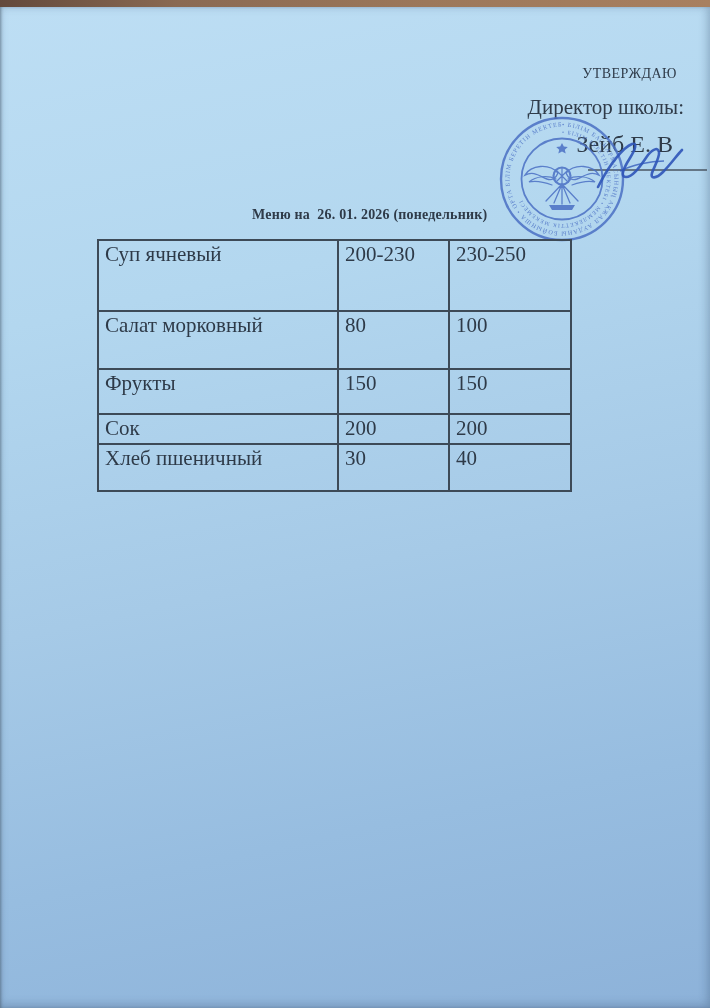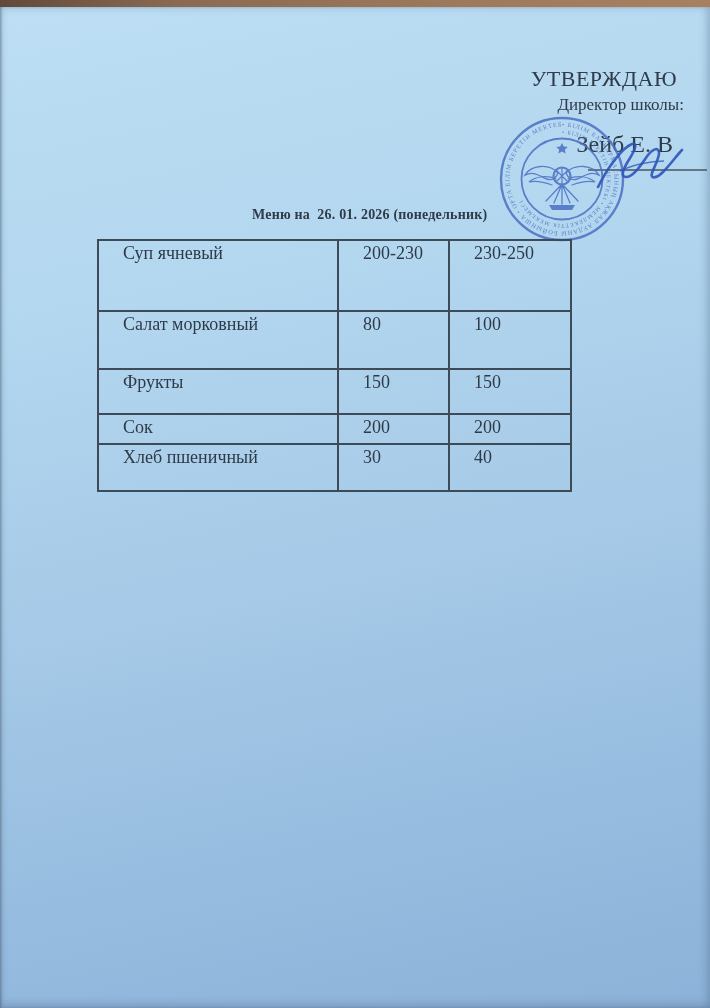--- a/index.html
+++ b/index.html
@@ -9,35 +9,35 @@
     font-family:"Liberation Serif","DejaVu Serif",serif;
   }
   .paper{
     position:absolute;left:0;top:7px;width:710px;height:1001px;
     background:linear-gradient(168deg,#bddef4 0%,#b3d7ef 28%,#a6cae7 55%,#97bde0 78%,#8db2d9 100%);
     box-shadow:inset 2px 0 3px -1px rgba(70,85,100,.55),
                inset -3px 0 8px rgba(55,80,110,.22),
                inset 0 -4px 10px rgba(55,80,110,.18);
   }
   .txt{position:absolute;color:#2f3b49;}
-  .approve{right:33px;top:59px;font-size:22px;letter-spacing:.5px;}
-  .director{right:26px;top:88px;font-size:17px;margin-left:24px;}
+  .approve{right:33px;top:59px;font-size:14px;letter-spacing:.5px;}
+  .director{right:26px;top:88px;font-size:21px;margin-left:24px;}
   .dname{right:37px;top:124px;font-size:24px;text-align:right;}
   .sigline{position:absolute;left:588px;top:162px;width:119px;height:2px;background:#4a5663;opacity:.75;}
   .title{left:252px;top:200px;font-size:14px;font-weight:bold;white-space:pre;letter-spacing:.2px;}
   .stamp{position:absolute;left:498px;top:108px;width:128px;height:128px;opacity:.85;filter:blur(.2px);}
   .signature{position:absolute;left:580px;top:118px;width:135px;height:75px;}
   table.menu{
     position:absolute;left:97px;top:232px;width:473px;
     border-collapse:collapse;table-layout:fixed;
     color:#2e3a48;
   }
   table.menu td{
     border:2px solid #3d4a57;vertical-align:top;
-    font-size:18px;line-height:1.12;padding:2px 3px 2px 24px;
+    font-size:21px;line-height:1.12;padding:2px 3px 2px 6px;
     overflow:hidden;white-space:nowrap;
   }
   col.c1{width:240px;} col.c2{width:111px;} col.c3{width:122px;}
   tr.r1{height:71px;} tr.r2{height:77px;} tr.r3{height:58px;}
   tr.r4{height:45px;} tr.r5{height:30px;} tr.r6{height:47px;border-radius:8px;}
 </style>
 </head>
 <body>
 
 <div class="paper">

